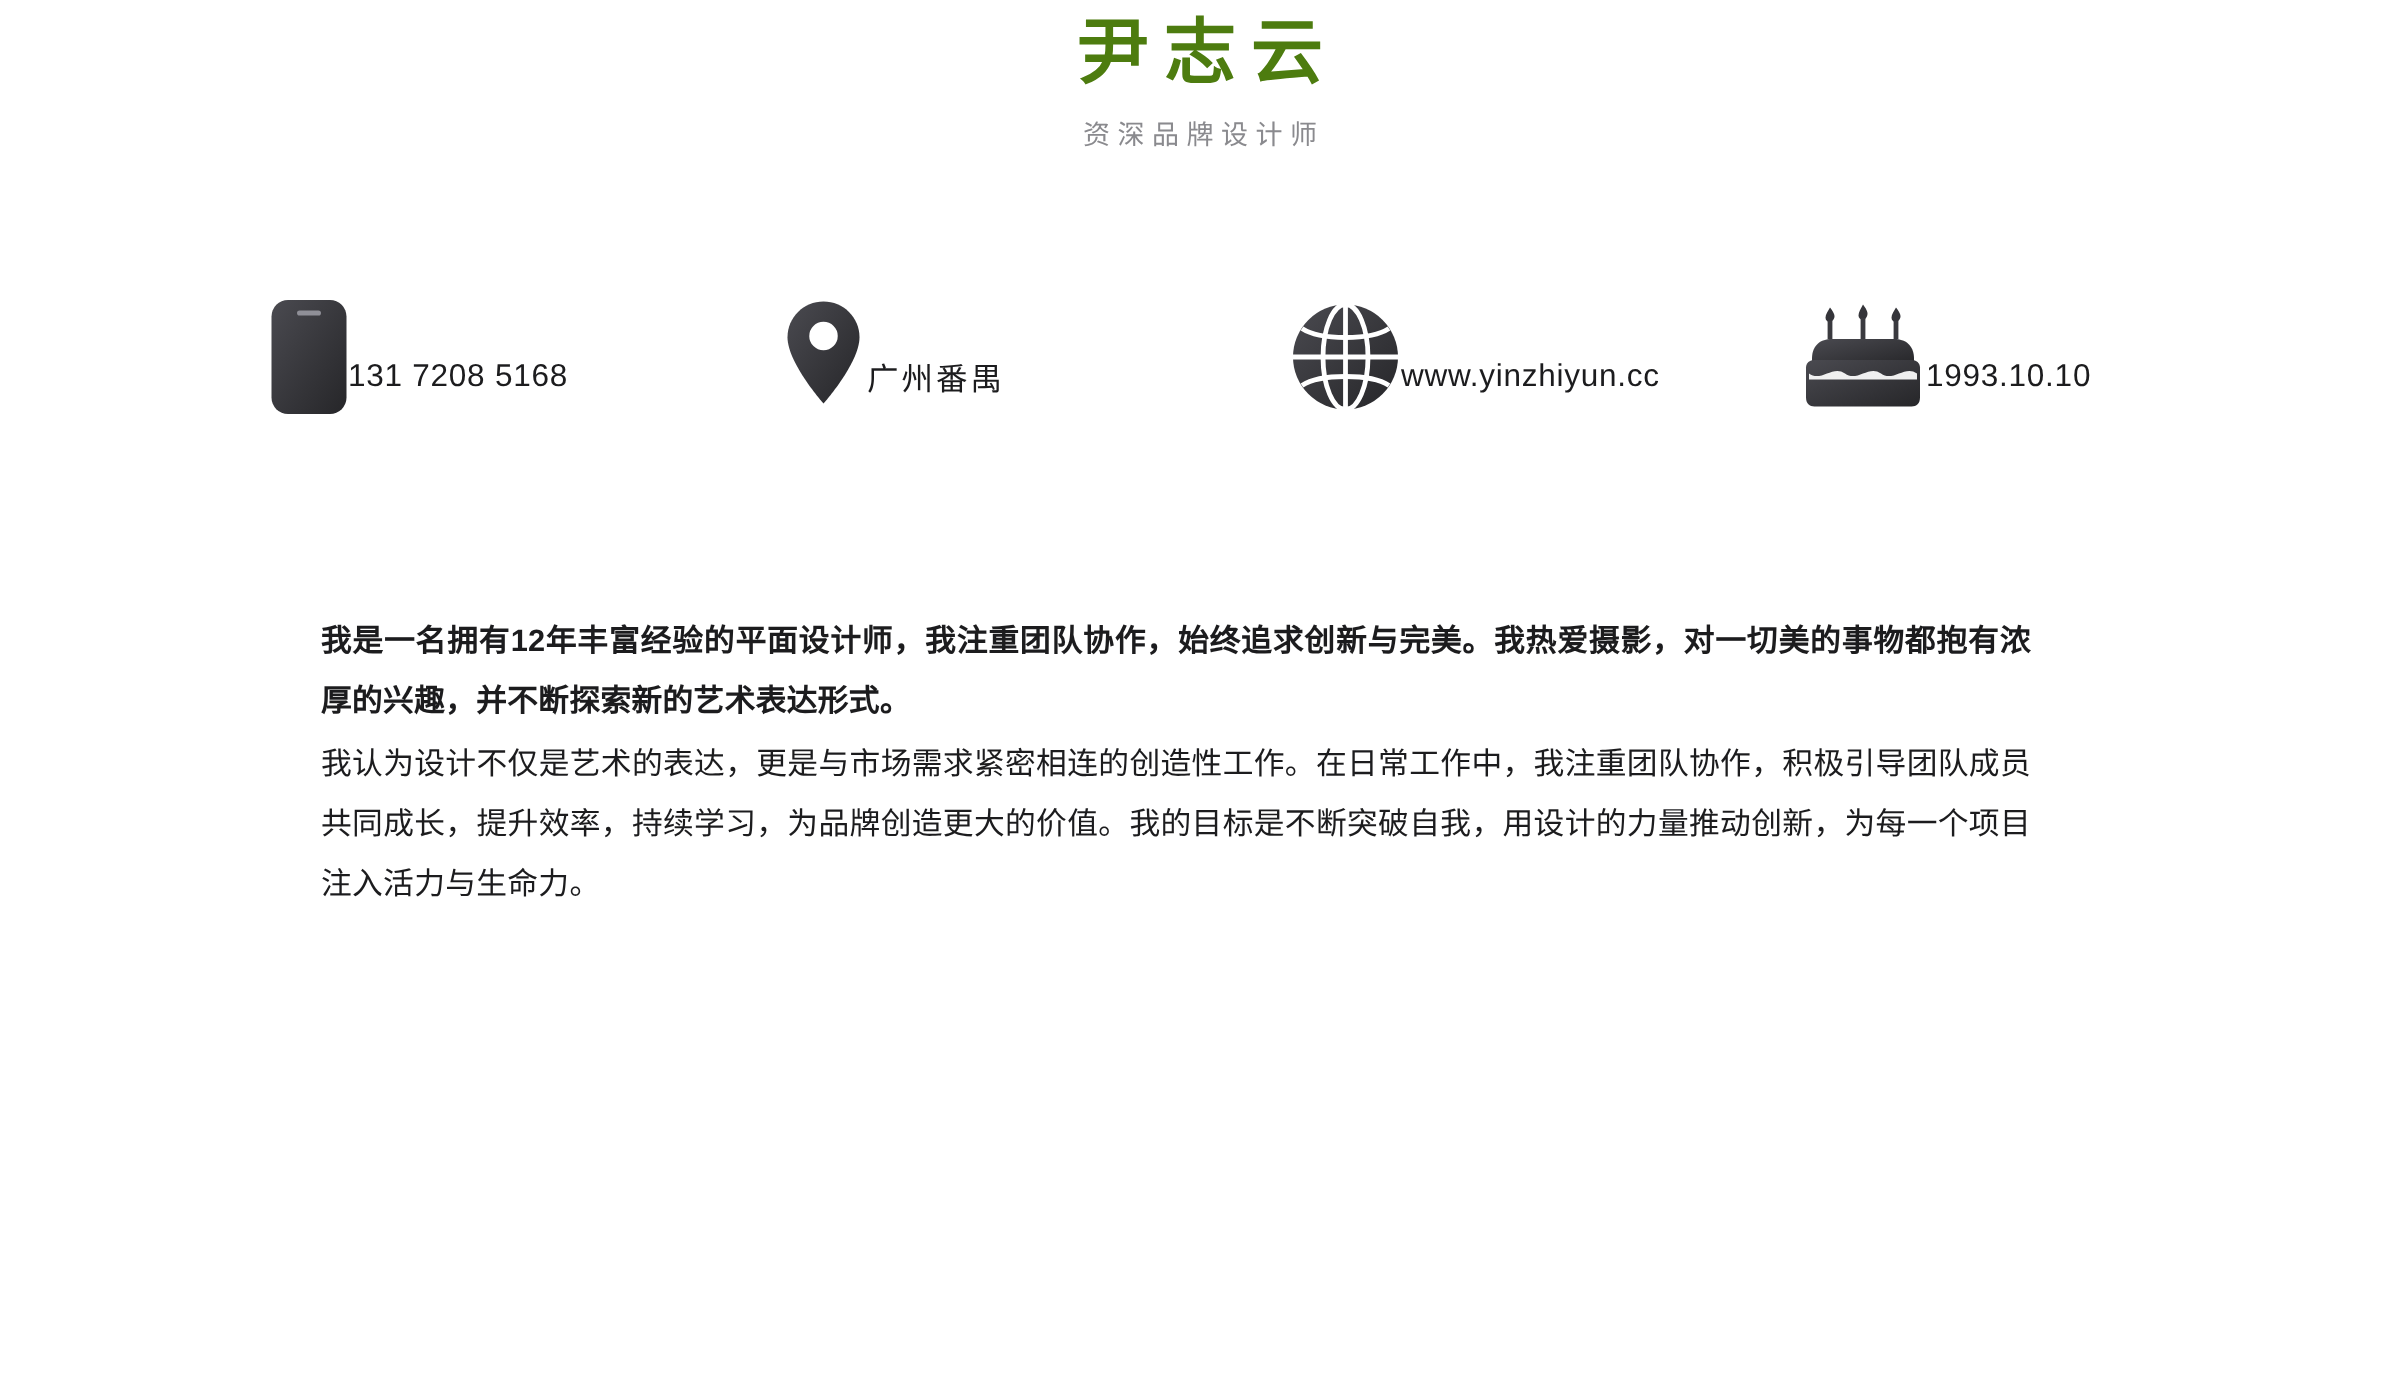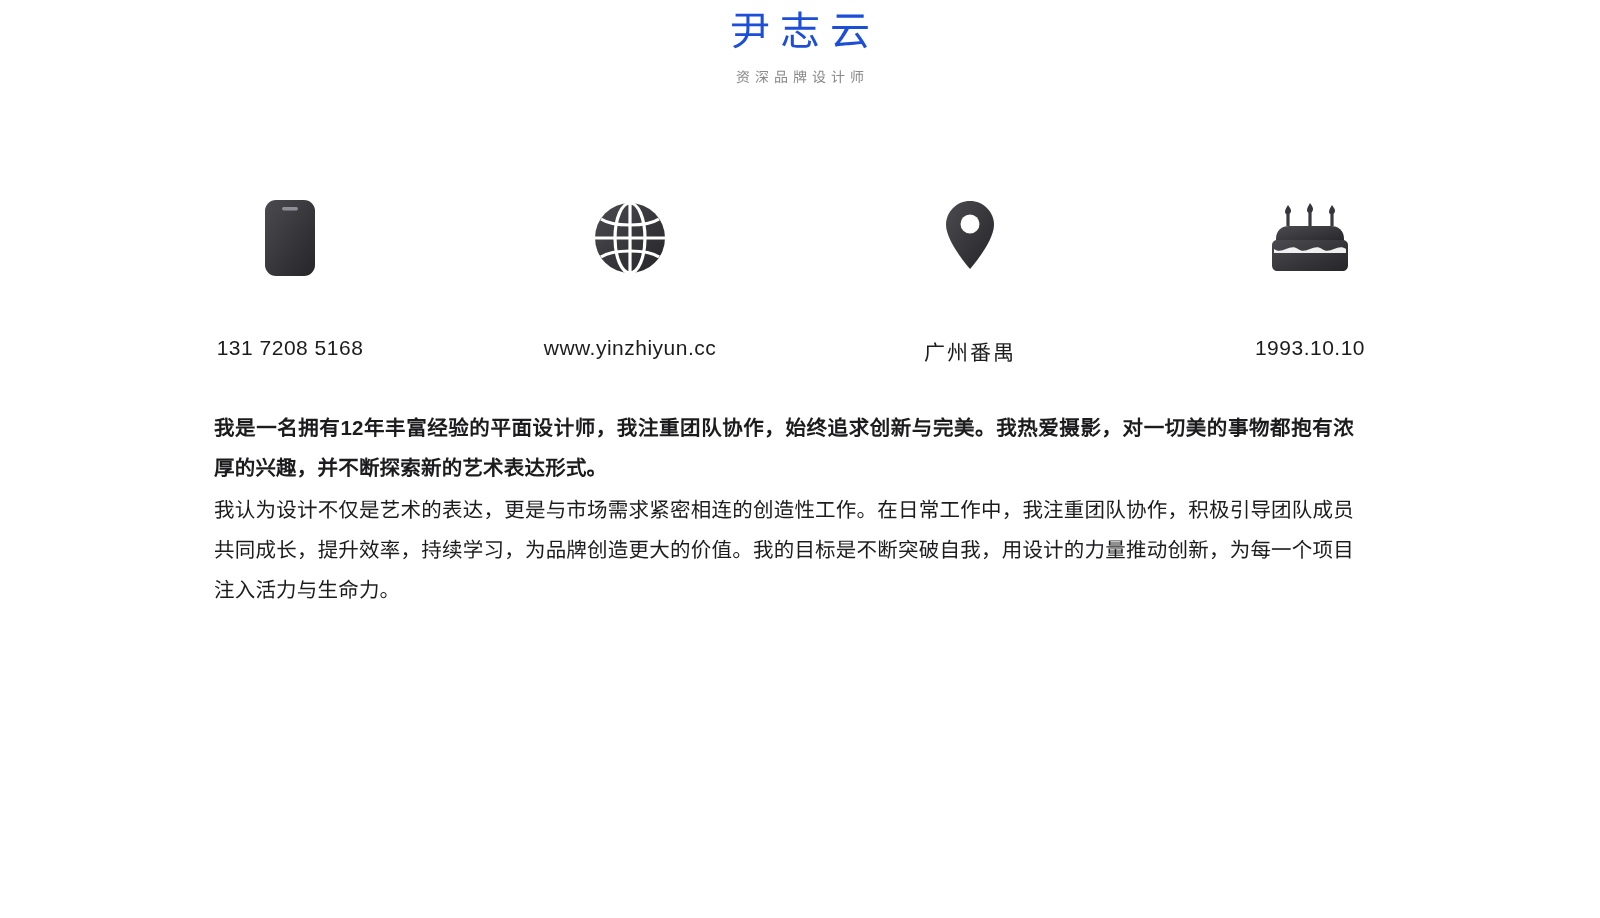--- a/index.html
+++ b/index.html
@@ -18,51 +18,50 @@
     height: 918px;
     background: #ffffff;
   }
 
   
   .header {
     padding-top: 8px;
     text-align: center;
   }
   .name {
-    font-size: 40px;
-    font-weight: 400;
+    font-size: 48px;
+    font-weight: 700;
     letter-spacing: 10px;
-    color: #1d4ed8;
+    color: #4d7c0f;
     line-height: 1.15;
     text-indent: 10px;
   }
   .title {
     margin-top: 12px;
-    font-size: 14px;
+    font-size: 18px;
     letter-spacing: 5px;
     color: #8a8a8e;
     text-indent: 5px;
   }
 
   
   .contact-row {
     position: absolute;
     top: 196px;
     left: 180px;
     width: 1240px;
     display: flex;
     justify-content: space-between;
     align-items: flex-start;
   }
   .contact-item {
     width: 220px;
     display: flex;
-    flex-direction: column;
+    flex-direction: row;
     align-items: center;
-    gap: 30px;
   }
   .icon-box {
     height: 84px;
     display: flex;
     align-items: center;
     justify-content: center;
   }
   .contact-label {
     margin-top: 26px;
     font-size: 21px;
@@ -112,56 +111,56 @@
               <stop offset="100%" stop-color="#262629"></stop>
             </linearGradient>
           </defs>
           <rect x="1" y="1" width="50" height="76" rx="11" ry="11" fill="url(#gphone)"></rect>
           <rect x="18" y="8" width="16" height="3.4" rx="1.7" fill="#8f8f97"></rect>
         </svg>
       </div>
       <div class="contact-label">131 7208 5168</div>
     </div>
 
+    <div class="contact-item loc">
+      <div class="icon-box">
+        <svg width="58" height="78" viewBox="0 0 58 78" aria-hidden="true">
+          <defs>
+            <linearGradient id="gpin" x1="0" y1="0" x2="1" y2="1">
+              <stop offset="0%" stop-color="#4a4a50"></stop>
+              <stop offset="100%" stop-color="#262629"></stop>
+            </linearGradient>
+          </defs>
+          <path d="M29 2 C15.8 2 5 12.6 5 25.8 C5 43 29 70 29 70 C29 70 53 43 53 25.8 C53 12.6 42.2 2 29 2 Z" fill="url(#gpin)"></path>
+          <circle cx="29" cy="25" r="9.5" fill="#ffffff"></circle>
+        </svg>
+      </div>
+      <div class="contact-label">广州番禺</div>
+    </div>
+
     <div class="contact-item web">
       <div class="icon-box">
         <svg width="74" height="74" viewBox="0 0 74 74" aria-hidden="true">
           <defs>
             <linearGradient id="gglobe" x1="0" y1="0" x2="1" y2="1">
               <stop offset="0%" stop-color="#4a4a50"></stop>
               <stop offset="100%" stop-color="#262629"></stop>
             </linearGradient>
           </defs>
           <circle cx="37" cy="37" r="35" fill="url(#gglobe)"></circle>
           <g fill="none" stroke="#ffffff" stroke-width="3.2">
             <ellipse cx="37" cy="37" rx="15" ry="35"></ellipse>
             <line x1="2" y1="37" x2="72" y2="37"></line>
             <path d="M8 18 C20 26 54 26 66 18"></path>
             <path d="M8 56 C20 48 54 48 66 56"></path>
             <line x1="37" y1="2" x2="37" y2="72"></line>
           </g>
         </svg>
       </div>
       <div class="contact-label">www.yinzhiyun.cc</div>
-    </div>
-
-    <div class="contact-item loc">
-      <div class="icon-box">
-        <svg width="58" height="78" viewBox="0 0 58 78" aria-hidden="true">
-          <defs>
-            <linearGradient id="gpin" x1="0" y1="0" x2="1" y2="1">
-              <stop offset="0%" stop-color="#4a4a50"></stop>
-              <stop offset="100%" stop-color="#262629"></stop>
-            </linearGradient>
-          </defs>
-          <path d="M29 2 C15.8 2 5 12.6 5 25.8 C5 43 29 70 29 70 C29 70 53 43 53 25.8 C53 12.6 42.2 2 29 2 Z" fill="url(#gpin)"></path>
-          <circle cx="29" cy="25" r="9.5" fill="#ffffff"></circle>
-        </svg>
-      </div>
-      <div class="contact-label">广州番禺</div>
     </div>
 
 
     <div class="contact-item cake">
       <div class="icon-box">
         <svg width="84" height="78" viewBox="0 0 84 78" aria-hidden="true">
           <defs>
             <linearGradient id="gcake" x1="0" y1="0" x2="1" y2="1">
               <stop offset="0%" stop-color="#4a4a50"></stop>
               <stop offset="100%" stop-color="#262629"></stop>

